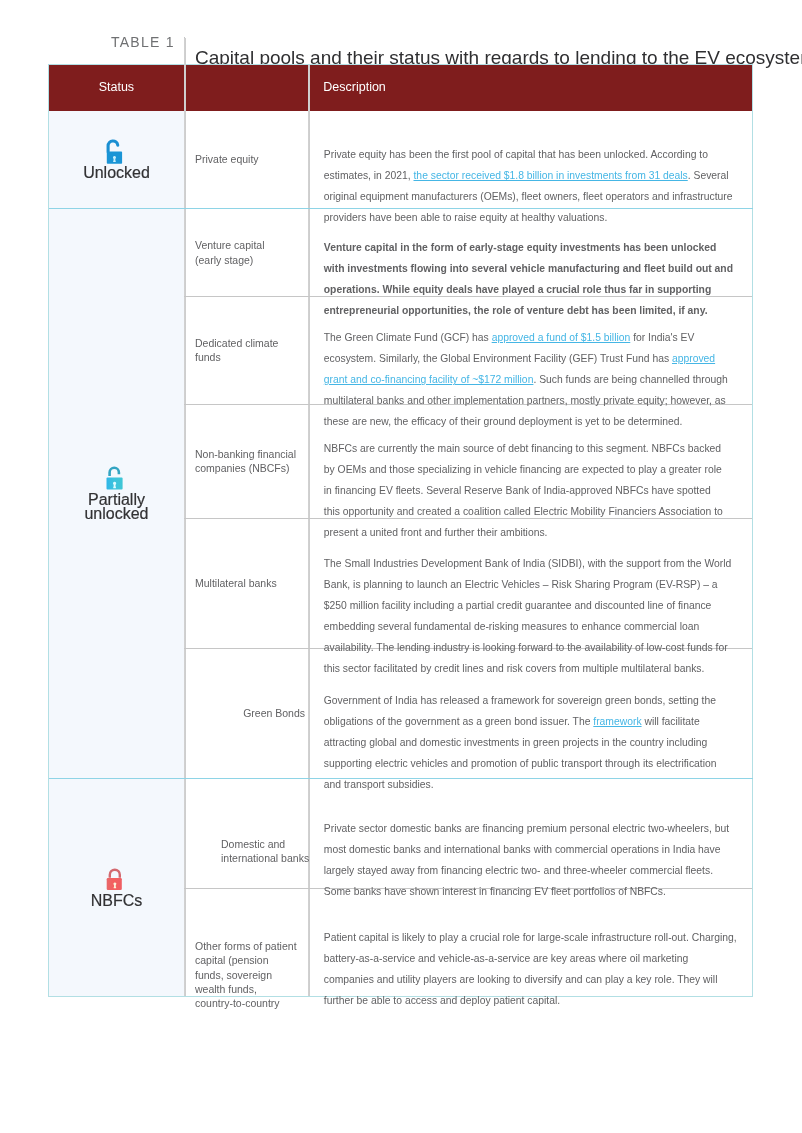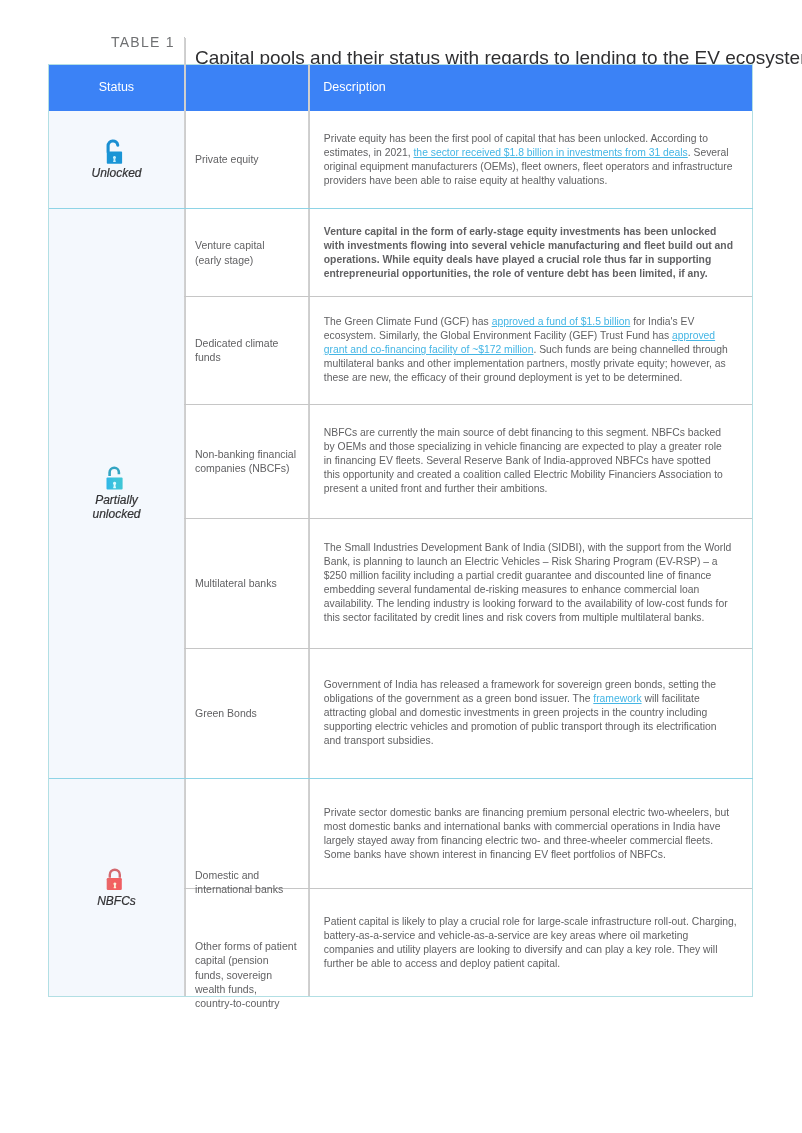--- a/index.html
+++ b/index.html
@@ -13,21 +13,21 @@
   .caption{position:absolute;left:111px;top:31px;height:22px;}
   .caption .tbl{position:absolute;left:0;top:0;font-size:14px;letter-spacing:1.25px;
      color:#6f7072;white-space:nowrap;line-height:22px;}
   .caption .ttl{position:absolute;left:84px;top:16px;font-size:19px;color:#2f2f31;
      white-space:nowrap;line-height:22px;}
   .capdiv{position:absolute;left:184px;top:37px;width:1px;height:27px;background:#c4c5c7;}
 
   
   .tframe{position:absolute;left:48px;top:64px;width:705px;height:933px;
      box-sizing:border-box;border:1px solid #b2dfe4;}
-  .thead{position:absolute;left:48.5px;top:64.6px;width:704px;height:46.6px;background:#3b82f6;}
+  .thead{position:absolute;left:48.5px;top:64.6px;width:704px;height:46.6px;background:#7f1d1d;}
   .hcell{position:absolute;top:0;height:46.6px;line-height:45px;
      color:#ffffff;font-size:12.5px;white-space:nowrap;}
   .hc0{left:50.2px;}
   .hc1{left:147px;margin-top:36px;}
   .hc2{left:274.8px;}
 
   
   .vsep{position:absolute;width:2px;background:linear-gradient(90deg,#e4e4e4 0%,#bdbdbd 50%,#dedede 100%);}
   .vsepa{left:183.5px;top:38px;height:958px;}
   .vsepb{left:307.5px;top:64.6px;height:931.5px;}
@@ -35,28 +35,28 @@
   
   .statusbg{position:absolute;left:49px;top:111.2px;width:134.5px;height:884.8px;background:#f4f8fd;}
 
   
   .hr{position:absolute;left:184px;width:568px;height:1px;background:#c6c6c6;}
   .hrteal{position:absolute;left:49px;width:704px;height:1px;background:#8ed4e6;}
 
   
   .cp{position:absolute;left:195px;width:110px;font-size:10.5px;line-height:14.4px;
      color:#616163;white-space:pre-line;}
-  .desc{position:absolute;left:323.8px;width:410px;font-size:10.35px;line-height:14px;
-     color:#616163;}
+  .desc{position:absolute;left:323.8px;width:410px;font-size:10.35px;line-height:21px;
+     color:#616163;margin-top:12px;}
   .lnk{color:#45b6e5;text-decoration:underline;text-underline-offset:1px;}
 
   
   .status-icon{position:absolute;left:106.3px;}
   .status-label{position:absolute;left:49px;width:135px;text-align:center;
-     font-size:12px;line-height:14.25px;color:#323234;white-space:pre-line;font-style:italic;
+     font-size:16px;line-height:14.25px;color:#323234;white-space:pre-line;
      -webkit-text-stroke:0.2px #323234;}
   .status-icon svg{display:block;}
 
   
   .footer{position:absolute;left:467px;top:1084px;font-size:10.5px;color:#4e4e50;
      line-height:14px;white-space:nowrap;}
   .pageno{position:absolute;left:700px;width:53.2px;text-align:right;top:1084px;
      font-size:10.5px;color:#4e4e50;line-height:14px;font-weight:600;}
 </style>
 </head>
@@ -139,21 +139,21 @@
 (early stage)</div>
       <div class="desc" style="top: 225.088px; font-weight: bold;"><span>Venture capital in the form of early-stage equity investments has been unlocked with investments flowing into several vehicle manufacturing and fleet build out and operations. While equity deals have played a crucial role thus far in supporting entrepreneurial opportunities, the role of venture debt has been limited, if any.</span></div>
       <div class="cp" style="top: 335.6px;">Dedicated climate
 funds</div>
       <div class="desc" style="top: 315.384px;"><span>The Green Climate Fund (GCF) has </span><span class="lnk">approved a fund of $1.5 billion</span><span> for India's EV ecosystem. Similarly, the Global Environment Facility (GEF) Trust Fund has </span><span class="lnk">approved grant and co-financing facility of ~$172 million</span><span>. Such funds are being channelled through multilateral banks and other implementation partners, mostly private equity; however, as these are new, the efficacy of their ground deployment is yet to be determined.</span></div>
       <div class="cp" style="top: 446.6px;">Non-banking financial
 companies (NBCFs)</div>
       <div class="desc" style="width: 404px; top: 426.384px;"><span>NBFCs are currently the main source of debt financing to this segment. NBFCs backed by OEMs and those specializing in vehicle financing are expected to play a greater role in financing EV fleets. Several Reserve Bank of India-approved NBFCs have spotted this opportunity and created a coalition called Electric Mobility Financiers Association to present a united front and further their ambitions.</span></div>
       <div class="cp" style="top: 575.8px;">Multilateral banks</div>
       <div class="desc" style="top: 541.181px;"><span>The Small Industries Development Bank of India (SIDBI), with the support from the World Bank, is planning to launch an Electric Vehicles – Risk Sharing Program (EV-RSP) – a $250 million facility including a partial credit guarantee and discounted line of finance embedding several fundamental de-risking measures to enhance commercial loan availability. The lending industry is looking forward to the availability of low-cost funds for this sector facilitated by credit lines and risk covers from multiple multilateral banks.</span></div>
-      <div class="cp" style="top: 705.8px;">Green Bonds</div>
+      <div class="cp" style="top: 705.8px; text-align: right;">Green Bonds</div>
       <div class="desc" style="top: 678.384px;"><span>Government of India has released a framework for sovereign green bonds, setting the obligations of the government as a green bond issuer. The </span><span class="lnk">framework</span><span> will facilitate attracting global and domestic investments in green projects in the country including supporting electric vehicles and promotion of public transport through its electrification and transport subsidies.</span></div>
       <div class="status-icon" style="top: 866.8px;">
         <svg width="18" height="27" viewBox="0 0 18 27">
    <defs>
             <linearGradient id="lockg" x1="0" y1="0" x2="1" y2="0">
      <stop offset="0" stop-color="#e8686a"></stop>
               <stop offset="0.45" stop-color="#f4605f"></stop>
               <stop offset="1" stop-color="#ef5e63"></stop>
    </linearGradient>
           </defs>
@@ -165,21 +165,21 @@
             l0.39899999999999997 1.2825
             a0.285 0.285 0 0 1 -0.3135 0.38
             h-1.938
             a0.285 0.285 0 0 1 -0.3135 -0.38
             l0.39899999999999997 -1.2825
             c0.17099999999999999 -0.57 0.056999999999999995 -1.0924999999999998 -0.11399999999999999 -1.615
             a1.4249999999999998 1.4249999999999998 0 0 1 0.9974999999999999 -2.4699999999999998 z" fill="#fcf1da"></path>
   </svg>
       </div>
       <div class="status-label" style="top: 894px;">NBFCs</div>
-      <div class="cp" style="top: 868px;">Domestic and
+      <div class="cp" style="top: 837px; margin-left: 26px;">Domestic and
 international banks</div>
       <div class="desc" style="top: 806.087px;"><span>Private sector domestic banks are financing premium personal electric two-wheelers, but most domestic banks and international banks with commercial operations in India have largely stayed away from financing electric two- and three-wheeler commercial fleets. Some banks have shown interest in financing EV fleet portfolios of NBFCs.</span></div>
       <div class="cp" style="top: 898.8px; margin-top: 40px;">Other forms of patient
 capital (pension
 funds, sovereign
 wealth funds,
 country-to-country
 lending, etc.)</div>
       <div class="desc" style="width: 415px; top: 914.587px;"><span>Patient capital is likely to play a crucial role for large-scale infrastructure roll-out. Charging, battery-as-a-service and vehicle-as-a-service are key areas where oil marketing companies and utility players are looking to diversify and can play a key role. They will further be able to access and deploy patient capital.</span></div>
     </div>

